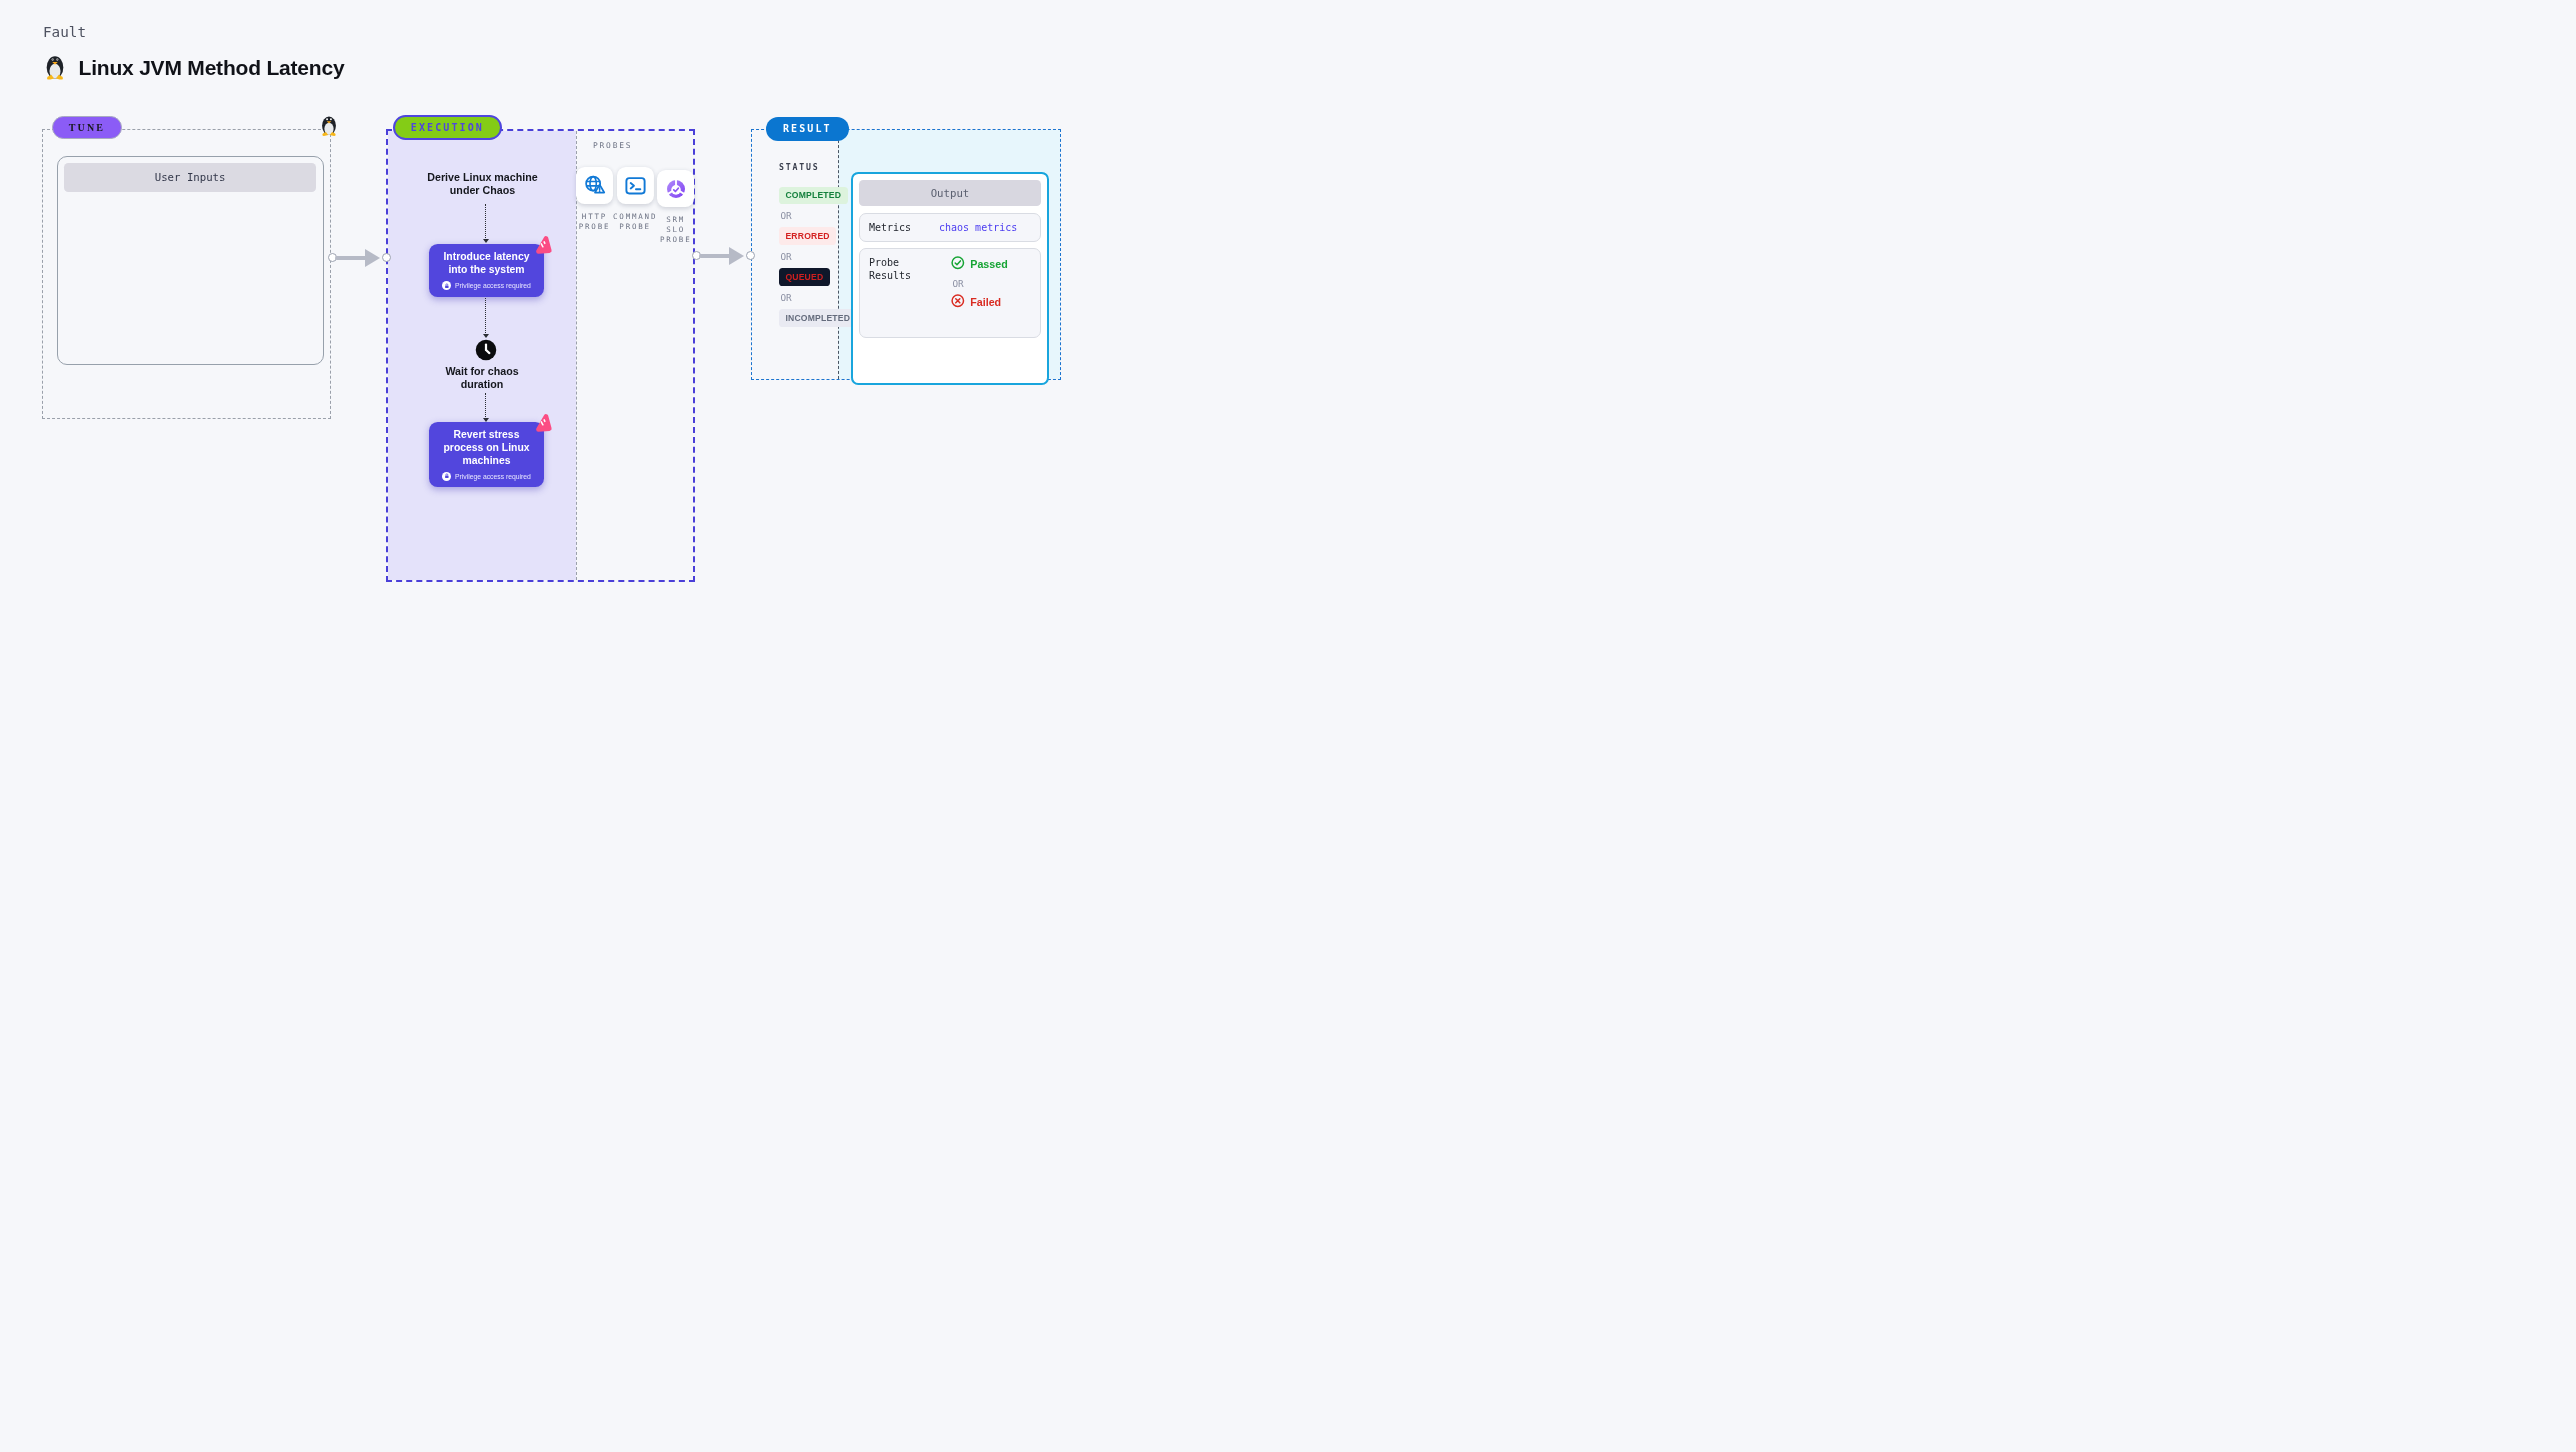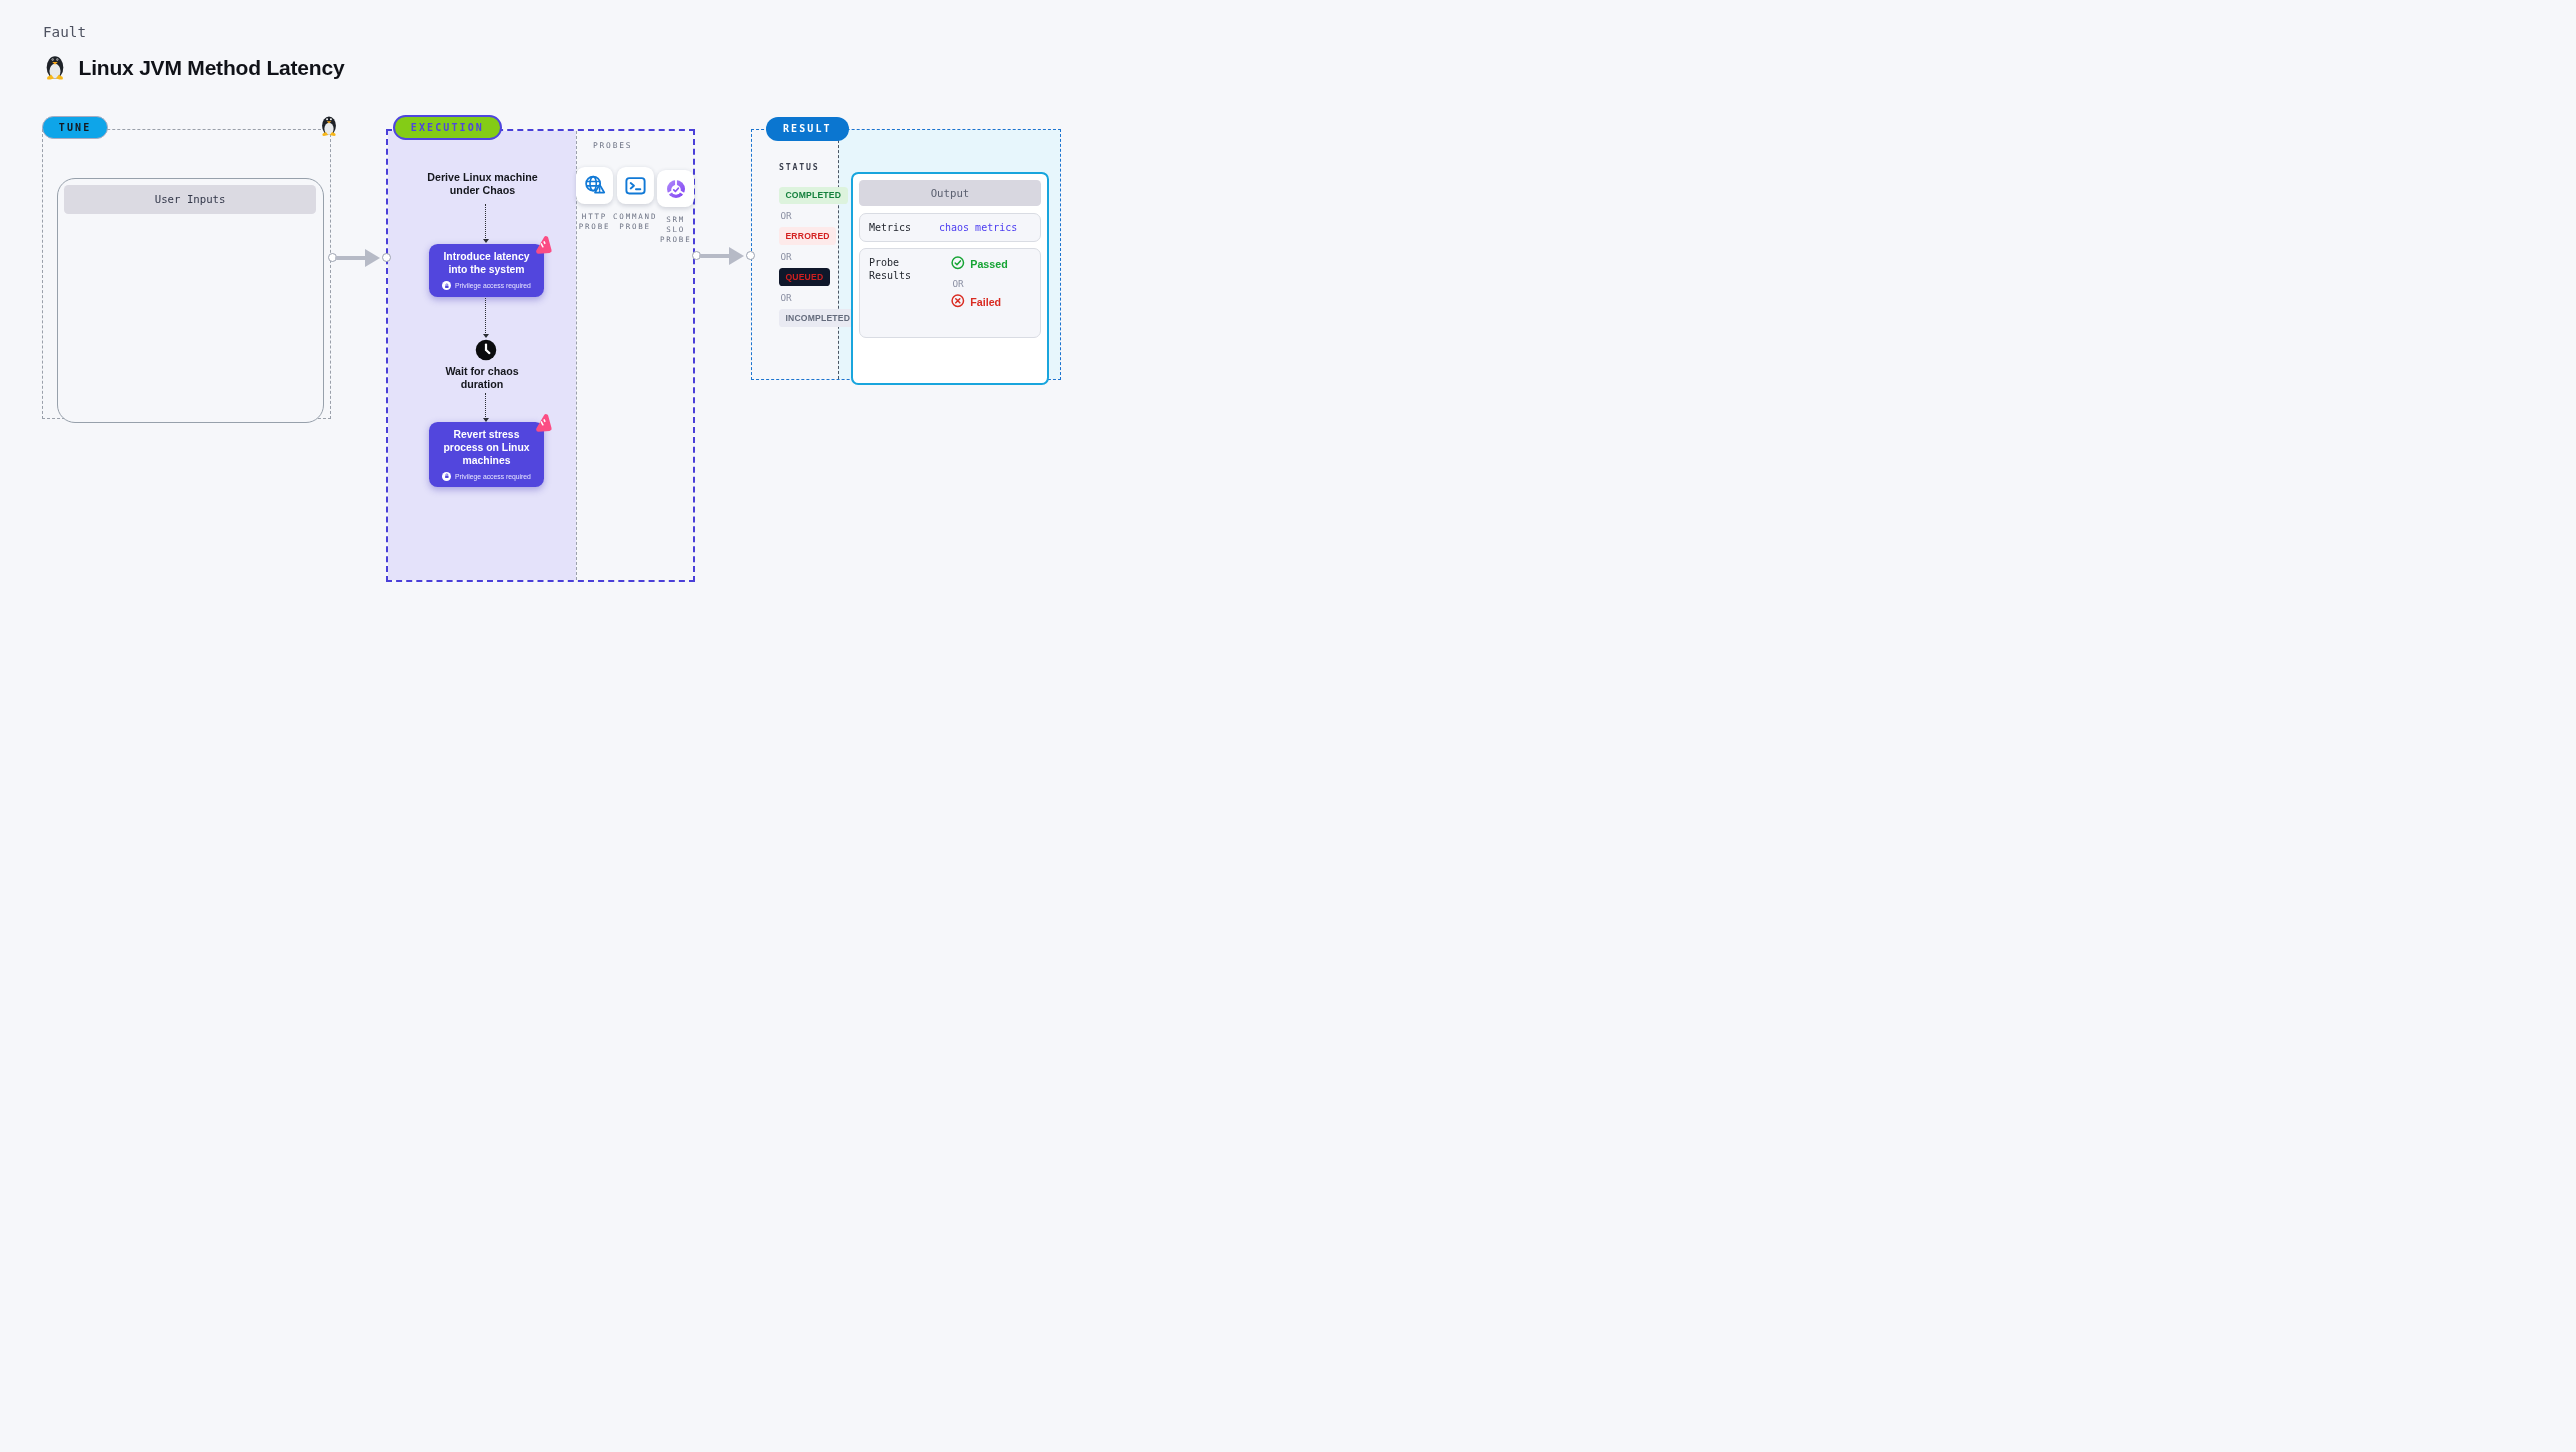--- a/index.html
+++ b/index.html
@@ -8,39 +8,39 @@
 
   
   .eyebrow{position:absolute;left:43px;top:24px;font-size:14.3px;color:#4e5260;
            font-family:"DejaVu Sans Mono","Liberation Mono",monospace;}
   .page-title-row{position:absolute;left:43px;top:52px;display:flex;align-items:center;gap:11.5px;}
   .page-title{font-size:21px;font-weight:bold;color:#101218;letter-spacing:-0.2px;}
 
   
   .pill{position:absolute;z-index:5;border-radius:13px;padding:5px 15.8px;font-size:10px;font-weight:bold;
         letter-spacing:2.1px;font-family:"DejaVu Sans Mono","Liberation Mono",monospace;}
-  .pill-tune{left:42px;top:116px;background:#0ea5e9;border:1.4px solid #a9abc0;color:#16181d;}
+  .pill-tune{left:52px;top:116px;background:#8b5cf6;border:1.4px solid #a9abc0;color:#16181d;font-family:Liberation Serif, serif;}
   .pill-exec{left:393px;top:115px;background:#84cc16;border:2.1px solid #4f46de;color:#4f46de;}
   .pill-result{left:766px;top:117px;background:#0b76d0;border:none;color:#ffffff;padding:6.4px 17px;}
 
   
   .box-tune{position:absolute;left:42px;top:129px;width:289px;height:290px;
             border:1.4px dashed #9aa0aa;box-sizing:border-box;}
   .box-exec{position:absolute;left:386px;top:129px;width:309px;height:453px;
             border:2.1px dashed #4a3fd8;box-sizing:border-box;}
   .exec-fill{position:absolute;left:0;top:0;width:188px;height:100%;background:#e4e2fa;}
   .exec-divider{position:absolute;left:188px;top:0;height:100%;width:0;border-left:1.4px dashed #9aa0aa;}
   .box-result{position:absolute;left:751px;top:129px;width:310px;height:251px;
               border:1.8px dashed #1b74cf;box-sizing:border-box;}
   .result-fill{position:absolute;left:86px;top:0;right:0;height:100%;background:#e7f6fc;}
   .result-divider{position:absolute;left:86px;top:0;height:100%;width:0;border-left:1.4px dashed #4b5563;}
 
   
-  .user-card{position:absolute;left:13.6px;top:48px;width:267px;height:245px;background:#f6f7fa;
-             border:1.4px solid #97a0ab;border-radius:18px;box-sizing:border-box;padding:6.4px;}
+  .user-card{position:absolute;left:13.6px;top:26px;width:267px;height:209px;background:#f6f7fa;
+             border:1.4px solid #97a0ab;border-radius:10px;box-sizing:border-box;padding:6.4px;}
   .user-card-header{background:#dbdae2;border-radius:4.3px;height:29px;display:flex;align-items:center;
                     justify-content:center;font-size:10.7px;color:#33384a;
                     font-family:"DejaVu Sans Mono","Liberation Mono",monospace;}
   .user-card-body{margin-top:6.4px;border:1.1px solid #c9cdd6;border-radius:4.3px;height:188px;
                   box-sizing:border-box;display:flex;padding:8.6px 0 0 10px;background:#f4f5f9;}
   .tunable-label{width:77px;font-size:10px;color:#1c1f28;
                  font-family:"DejaVu Sans Mono","Liberation Mono",monospace;}
   .field-list{flex:1;}
   .field-group-label{font-size:7.5px;letter-spacing:1.8px;color:#8a8f9c;margin:2.1px 0 7.2px;
                      font-family:"DejaVu Sans Mono","Liberation Mono",monospace;}

